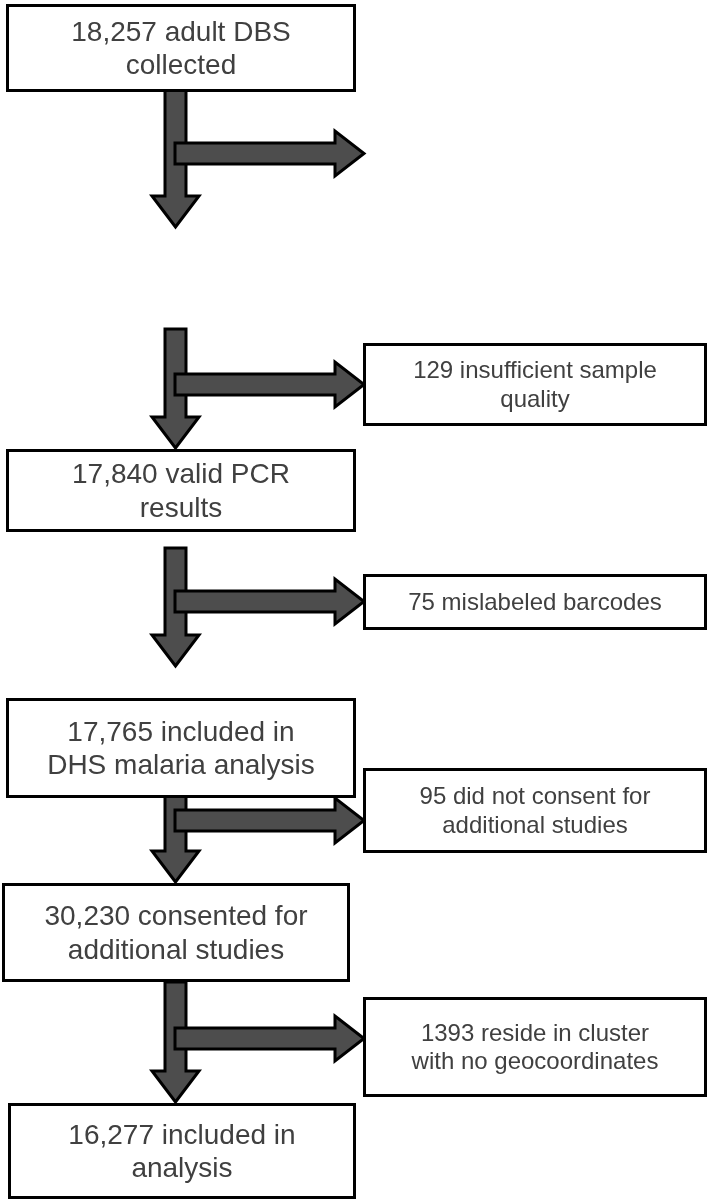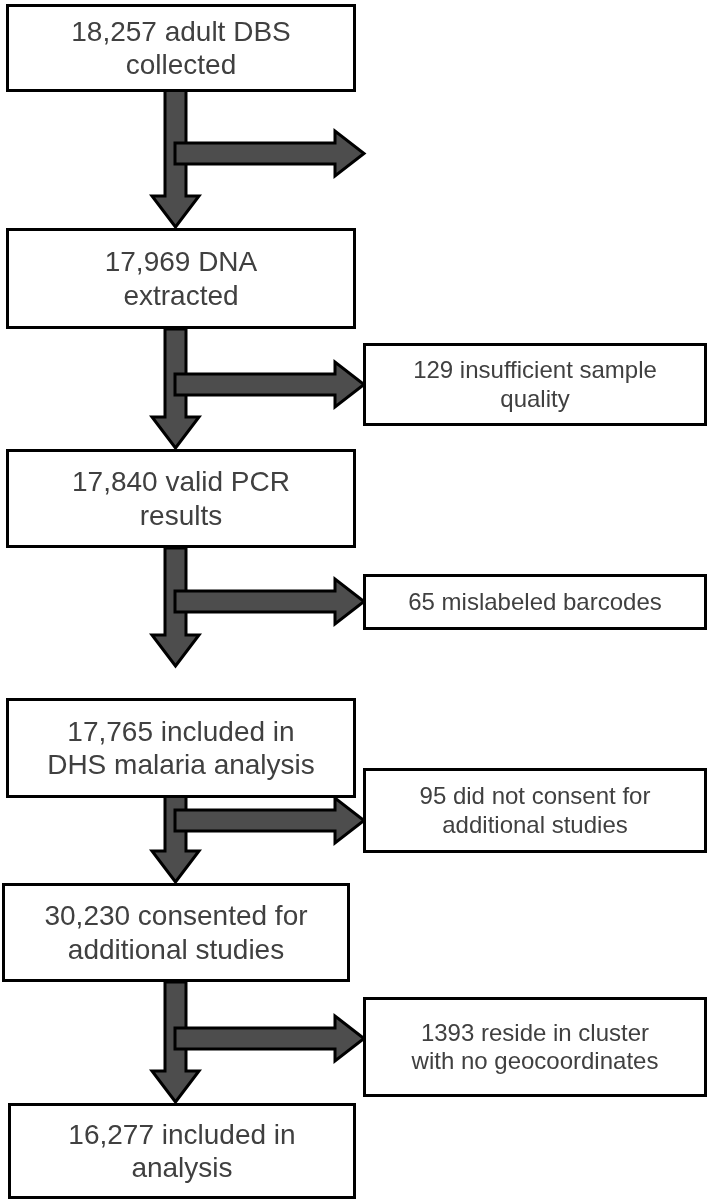--- a/index.html
+++ b/index.html
@@ -84,26 +84,22 @@
     <path class="arrow-shape" d="M 165 982 L 186 982 L 186 1071 L 199 1071 L 175.5 1102 L 152 1071 L 165 1071 Z"></path>
 
     <path class="arrow-shape" d="M 175 1028 L 335 1028 L 335 1016 L 364 1038.5 L 335 1061 L 335 1049 L 175 1049 Z"></path>
   </svg>
 
   <div class="node-box main" style="left:6px; top:4px; width:350px; height:88px;">
     <span class="node-text">18,257 adult DBS
 collected</span>
   </div>
 
-  <div class="node-box main" style="left:6px; top:228px; width:350px; height:101px;">
-    <span class="node-text">17,969 DNA
-extracted</span>
-  </div>
 
-  <div class="node-box main" style="left:6px; top:449px; width:350px; height:99px;">
+  <div class="node-box main" style="left:6px; top:449px; width:350px; height:83px;">
     <span class="node-text">17,840 valid PCR
 results</span>
   </div>
 
   <div class="node-box main" style="left:6px; top:698px; width:350px; height:100px;">
     <span class="node-text">17,765 included in
 DHS malaria analysis</span>
   </div>
 
   <div class="node-box main" style="left:2px; top:883px; width:348px; height:99px;">
@@ -116,21 +112,21 @@
 analysis</span>
   </div>
 
 
   <div class="node-box excl" style="left:363px; top:343px; width:344px; height:83px;">
     <span class="node-text">129 insufficient sample
 quality</span>
   </div>
 
   <div class="node-box excl" style="left:363px; top:574px; width:344px; height:56px;">
-    <span class="node-text">65 mislabeled barcodes</span>
+    <span class="node-text">75 mislabeled barcodes</span>
   </div>
 
   <div class="node-box excl" style="left:363px; top:768px; width:344px; height:85px;">
     <span class="node-text">95 did not consent for
 additional studies</span>
   </div>
 
   <div class="node-box excl" style="left:363px; top:997px; width:344px; height:100px;">
     <span class="node-text">1393 reside in cluster
 with no geocoordinates</span>

